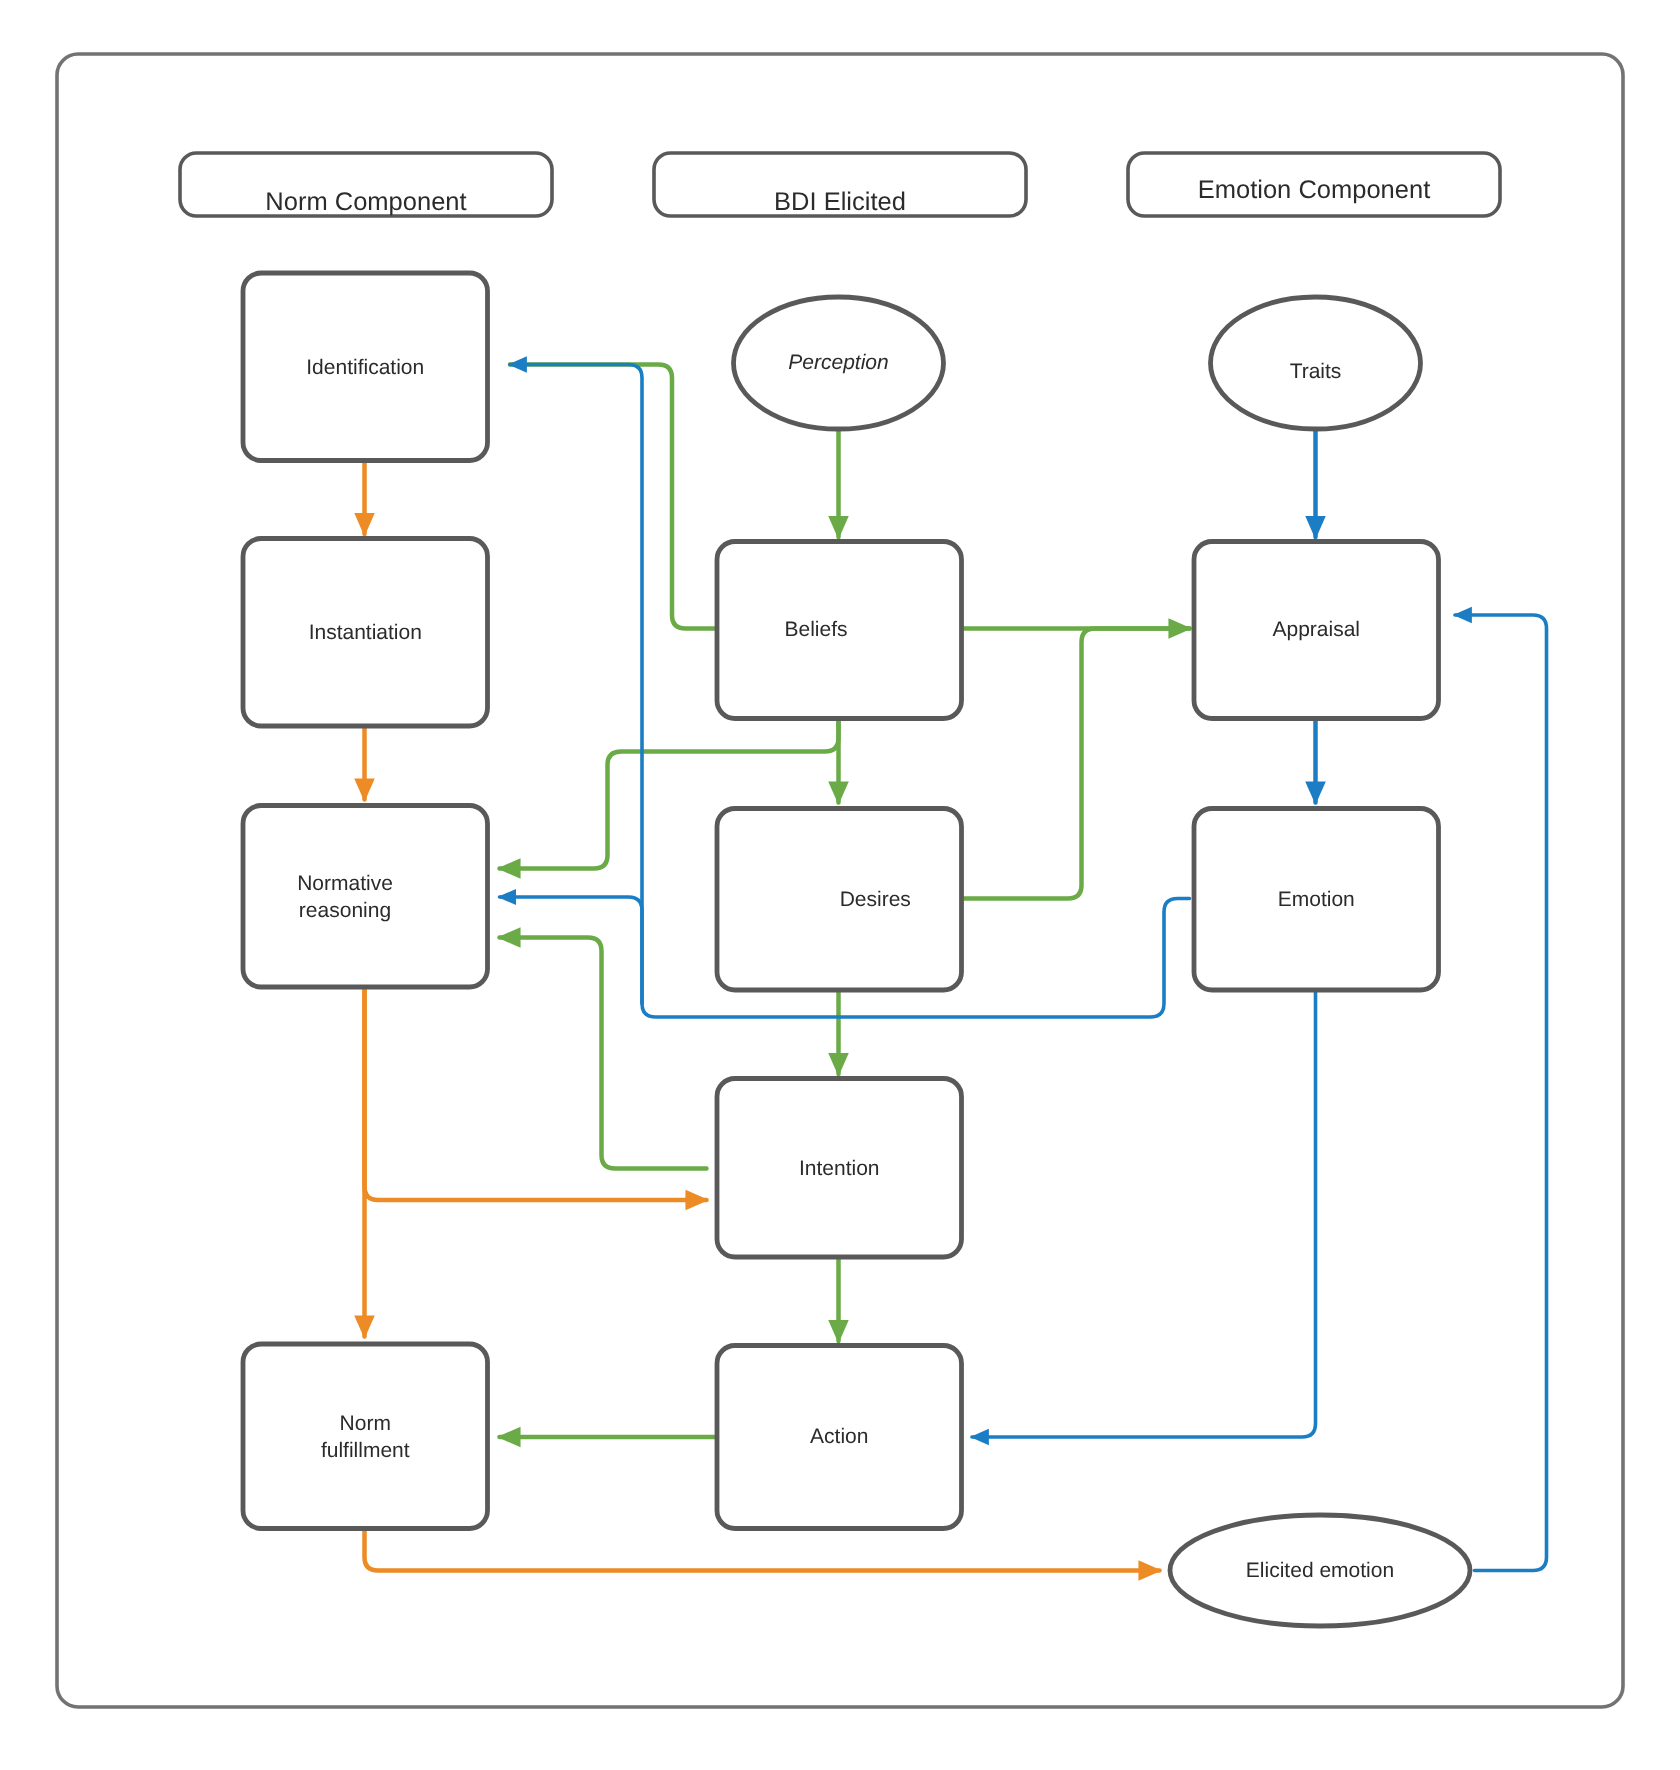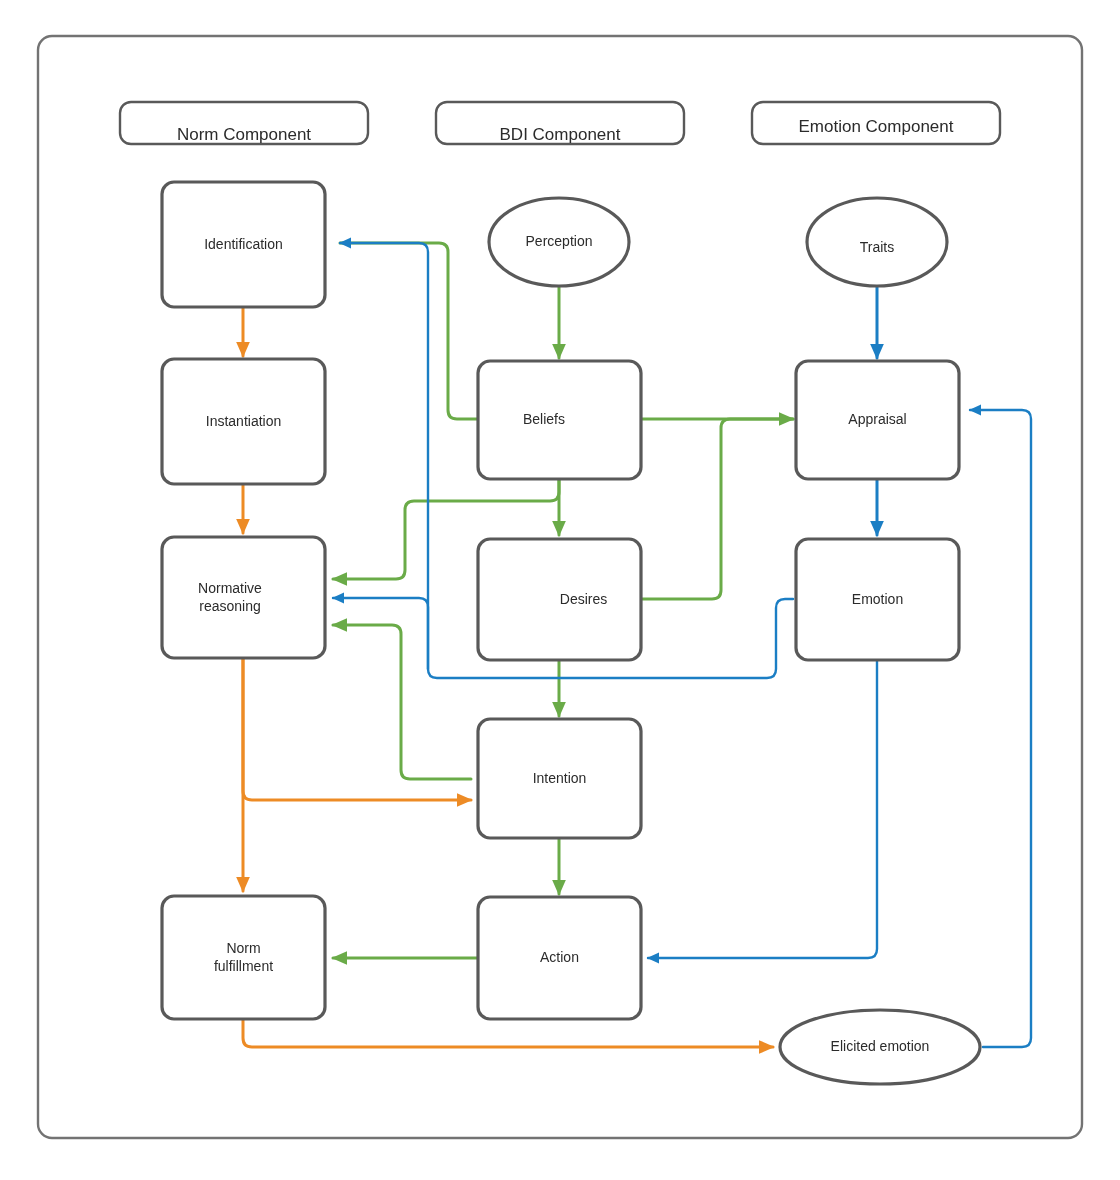--- a/index.html
+++ b/index.html
@@ -142,31 +142,31 @@
     <rect class="shape-stroke" x="478" y="719" width="163" height="119" rx="12" ry="12"></rect>
     <rect class="shape-stroke" x="478" y="897" width="163" height="122" rx="12" ry="12"></rect>
 
     <ellipse class="shape-stroke" cx="877" cy="242" rx="70" ry="44"></ellipse>
     <rect class="shape-stroke" x="796" y="361" width="163" height="118" rx="12" ry="12"></rect>
     <rect class="shape-stroke" x="796" y="539" width="163" height="121" rx="12" ry="12"></rect>
     <ellipse class="shape-stroke" cx="880" cy="1047" rx="100" ry="37"></ellipse>
   </svg>
 
   <div class="node-label header-label" style="left:120px; top:102px; width:248px; height:42px;">Norm Component</div>
-  <div class="node-label header-label" style="left:436px; top:102px; width:248px; height:42px;">BDI Component</div>
+  <div class="node-label header-label" style="left:436px; top:102px; width:248px; height:42px;">BDI Elicited</div>
   <div class="node-label header-label" style="left:752px; top:102px; width:248px; height:26px;">Emotion Component</div>
 
   <div class="node-label" style="left:162px; top:182px; width:163px; height:125px;">Identification</div>
   <div class="node-label" style="left:162px; top:359px; width:163px; height:125px;">Instantiation</div>
   <div class="node-label" style="left:162px; top:537px; width:136px; height:121px;">Normative
 reasoning</div>
   <div class="node-label" style="left:162px; top:896px; width:163px; height:123px;">Norm
 fulfillment</div>
 
-  <div class="node-label" style="left:489px; top:198px; width:140px; height:88px;">Perception</div>
+  <div class="node-label" style="left:489px; top:198px; width:140px; height:88px;font-style:italic;">Perception</div>
   <div class="node-label" style="left:478px; top:361px; width:132px; height:118px;">Beliefs</div>
   <div class="node-label" style="left:478px; top:539px; width:163px; height:121px;padding-left:24px;">Desires</div>
   <div class="node-label" style="left:478px; top:719px; width:163px; height:119px;">Intention</div>
   <div class="node-label" style="left:478px; top:897px; width:163px; height:122px;">Action</div>
 
   <div class="node-label" style="left:807px; top:204px; width:140px; height:88px;">Traits</div>
   <div class="node-label" style="left:796px; top:361px; width:163px; height:118px;">Appraisal</div>
   <div class="node-label" style="left:796px; top:539px; width:163px; height:121px;">Emotion</div>
   <div class="node-label" style="left:780px; top:1010px; width:200px; height:74px;">Elicited emotion</div>
 

